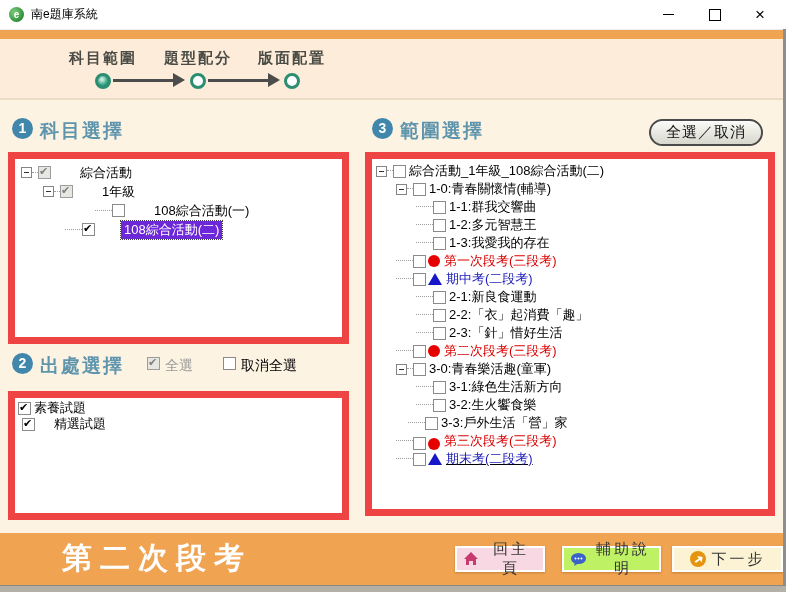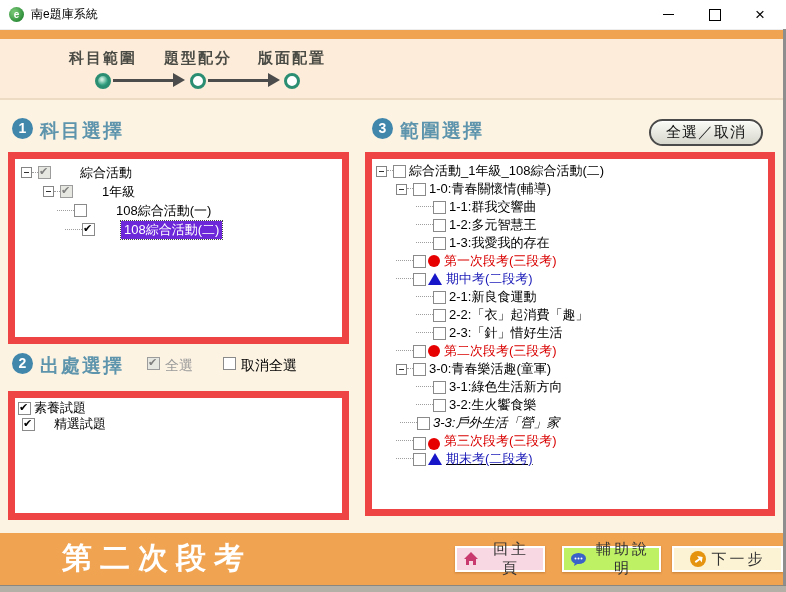--- a/index.html
+++ b/index.html
@@ -121,21 +121,21 @@
         <span class="dots short"></span>
         <span class="cb gray checked"></span>
         <span class="lbl far">綜合活動</span>
       </div>
       <div class="trow h19" style="padding-left: 28px;">
         <span class="exp"></span>
         <span class="dots short"></span>
         <span class="cb gray checked"></span>
         <span class="lbl far">1年級</span>
       </div>
-      <div class="trow h19" style="padding-left: 42px;">
+      <div class="trow h19" style="padding-left: 42px; margin-left: 38px;">
         <span class="dots long"></span>
         <span class="cb"></span>
         <span class="lbl far">108綜合活動(一)</span>
       </div>
       <div class="trow h19" style="padding-left: 50px;">
         <span class="dots long"></span>
         <span class="cb checked"></span>
         <span class="lbl far selected">108綜合活動(二)</span>
       </div>
     </div>
@@ -230,21 +230,21 @@
       <div class="trow h18" style="padding-left: 44px;">
         <span class="dots long"></span>
         <span class="cb"></span>
         <span class="lbl">3-1:綠色生活新方向</span>
       </div>
       <div class="trow h18" style="padding-left: 44px;">
         <span class="dots long"></span>
         <span class="cb"></span>
         <span class="lbl">3-2:生火饗食樂</span>
       </div>
-      <div class="trow h18" style="padding-left: 28px; font-style: italic;">
+      <div class="trow h18" style="padding-left: 36px;">
         <span class="dots long"></span>
         <span class="cb"></span>
         <span class="lbl">3-3:戶外生活「營」家</span>
       </div>
       <div class="trow h18" style="padding-left: 24px; align-items: flex-end;">
         <span class="dots long"></span>
         <span class="cb"></span>
         <span class="mark-circle"></span>
         <span class="lbl red">第三次段考(三段考)</span>
       </div>

